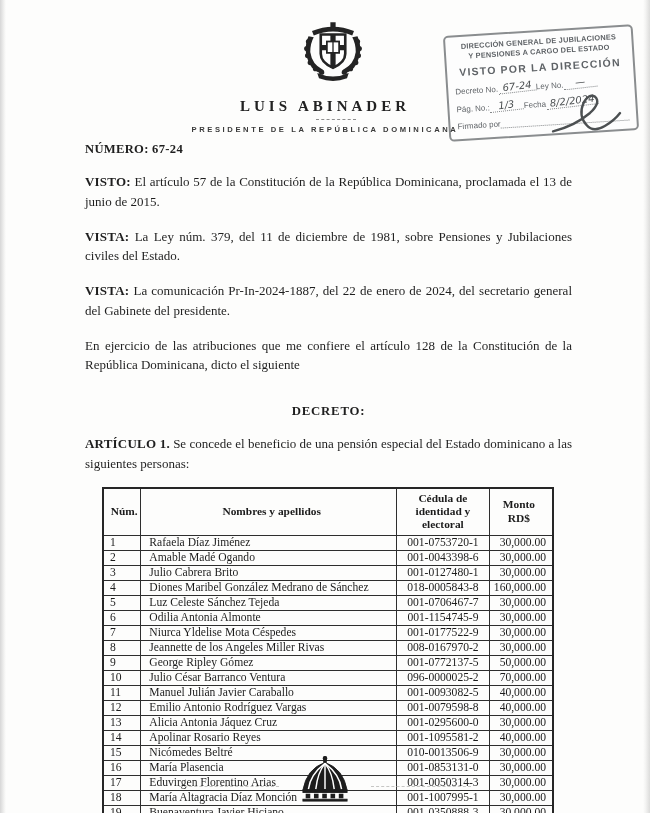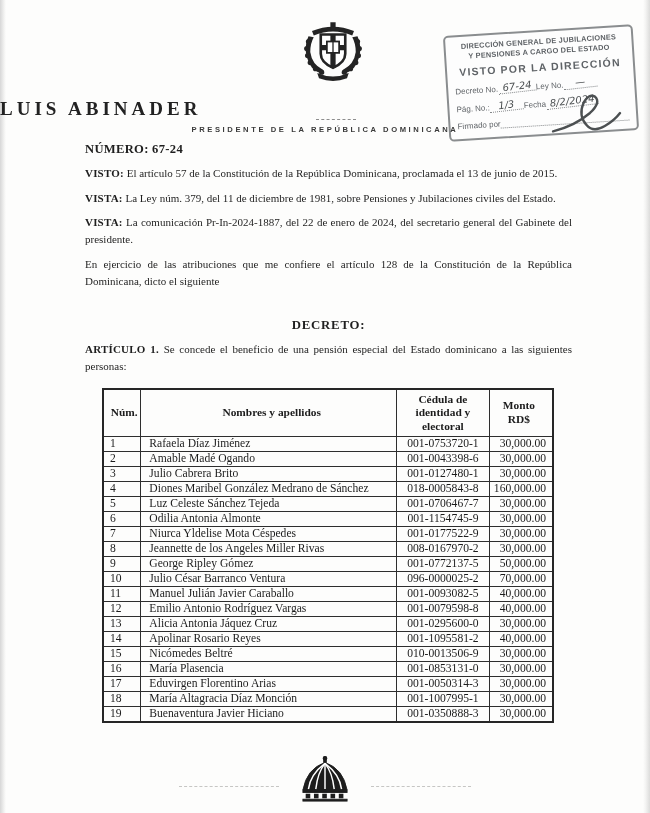--- a/index.html
+++ b/index.html
@@ -33,36 +33,36 @@
   .stamp-row .s-label { flex:none; }
   .s-fill { border-bottom:1px dotted #85888a; min-width:10px; height:10px; display:inline-block; }
   .s-hand {
     font-family:"DejaVu Sans", sans-serif; font-style:italic; font-size:10px;
     color:#4c5052; transform:rotate(-3deg); display:inline-block;
     border-bottom:1px dotted #85888a; text-align:center; line-height:1;
   }
   .sig-svg { position:absolute; right:14px; bottom:-6px; pointer-events:none; }
   
   .hdr-name {
-    position:absolute; top:98px; left:0; width:672px; 
-    font-size:19px; font-weight:bold; letter-spacing:4px; color:#222;
+    position:absolute; top:98px; left:0; width:672px; text-align:center;
+    font-size:15px; font-weight:bold; letter-spacing:4px; color:#222;
   }
   .hdr-ornament {
     position:absolute; top:119px; left:316px; width:40px;
     border-top:1.5px dashed #8d8d8d;
   }
   .hdr-title {
     position:absolute; top:125px; left:0; width:672px; text-align:center;
     font-family:"Liberation Sans", sans-serif; font-size:7.6px; font-weight:bold;
     letter-spacing:2.6px; color:#3a3a3a;
   }
   
   .content { position:absolute; left:85px; top:142px; width:487px; }
   .numero { font-size:12.6px; font-weight:bold; letter-spacing:0.3px; }
-  .para { font-size:11px; line-height:1.52; text-align:justify; margin-top:8px; }
+  .para { font-size:13px; line-height:1.52; text-align:justify; margin-top:15px; }
   .para b { letter-spacing:0.2px; }
   .decreto-heading { text-align:center; font-weight:bold; font-size:12.8px; letter-spacing:0.8px; margin-top:29px; }
   
   table.pension {
     border-collapse:collapse; margin:13px 0 0 17px; width:452px;
     font-size:11.6px; color:#1c1c1c;
     border:2px solid #262626;
   }
   table.pension th, table.pension td { border:1px solid #2e2e2e; }
   table.pension th {

